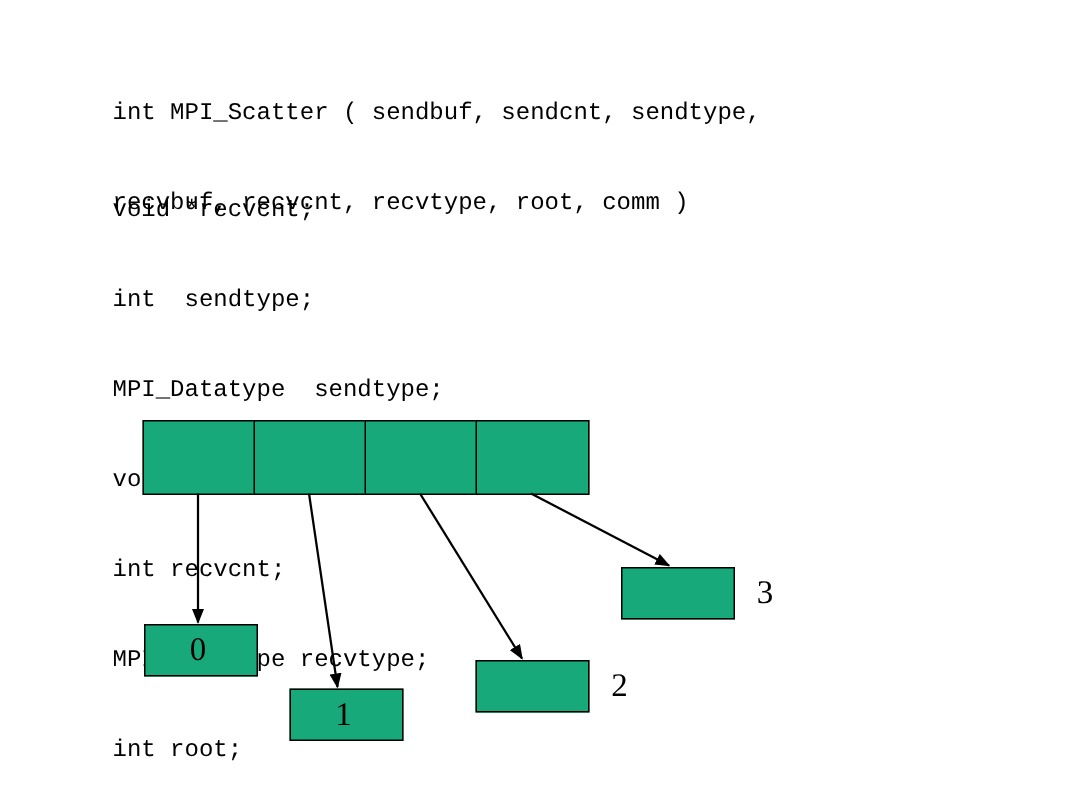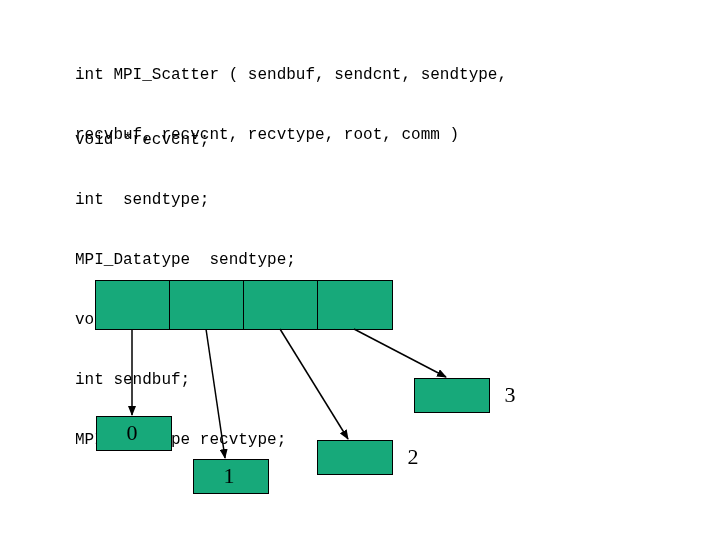--- a/index.html
+++ b/index.html
@@ -59,22 +59,23 @@
 <div class="code-block">
   <div>int MPI_Scatter ( sendbuf, sendcnt, sendtype,</div>
   <div>recvbuf, recvcnt, recvtype, root, comm )</div>
 </div>
 
 <div class="decl-block">
   <div>void *recvcnt;</div>
   <div>int  sendtype;</div>
   <div>MPI_Datatype  sendtype;</div>
   <div>void *recvbuf;</div>
-  <div>int sendbuf;</div>
+  <div>int recvcnt;</div>
   <div>MPI_Datatype recvtype;</div>
+  <div>int root;</div>
   
 </div>
 
 <div class="big-rect" style="left:95px;  top:280px; width:74px; height:48px;"></div>
 <div class="big-rect" style="left:169px; top:280px; width:74px; height:48px;"></div>
 <div class="big-rect" style="left:243px; top:280px; width:74px; height:48px;"></div>
 <div class="big-rect" style="left:317px; top:280px; width:74px; height:48px;"></div>
 
 <div class="small-rect" style="left:414px; top:378px; width:74px; height:33px;"></div>
 <div class="small-rect" style="left:96px;  top:416px; width:74px; height:33px;"></div>

